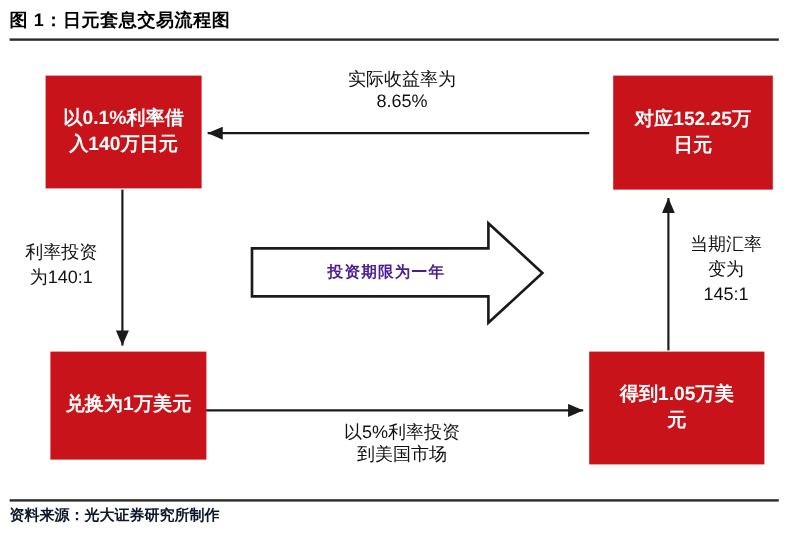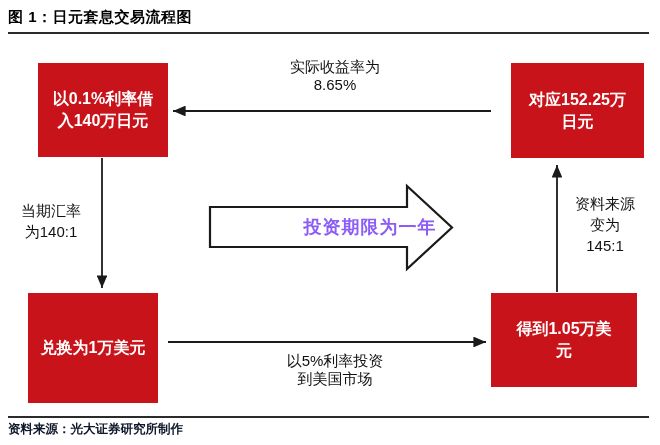--- a/index.html
+++ b/index.html
@@ -30,39 +30,39 @@
     color: #ffffff;
     font-weight: bold;
     font-size: 16px;
     line-height: 1.35;
     display: flex; align-items: center; justify-content: center;
     text-align: center;
     white-space: pre-line;
   }
   .node.tl { left: 38px;  top: 63px;  width: 130px; height: 94px; }
   .node.tr { left: 491px; top: 63px;  width: 133px; height: 95px; margin-left: 20px; }
-  .node.bl { left: 28px;  top: 293px; width: 130px; height: 110px; }
+  .node.bl { left: 42px;  top: 293px; width: 130px; height: 90px; }
   .node.br { left: 491px; top: 293px; width: 146px; height: 94px; }
 
   .edge-label {
     position: absolute;
     font-size: 15px; color: #111111;
     text-align: center; white-space: pre-line;
     line-height: 18px;
   }
   .edge-label.top    { left: 245px; top: 58px;  width: 180px; }
   .edge-label.bottom { left: 245px; top: 352px; width: 180px; }
   .edge-label.left   { left: 5px;   top: 200px; width: 92px; line-height: 21px; }
   .edge-label.right  { left: 563px; top: 193px; width: 84px; line-height: 21px; }
 
   .center-arrow-label {
     position: absolute; left: 212px; top: 206px; width: 220px; height: 42px;
     display: flex; align-items: center; justify-content: center;
-    font-size: 18px; font-weight: bold; color: #8b5cf6;
-    letter-spacing: 1px; white-space: nowrap; margin-left: 48px;
+    font-size: 13px; font-weight: bold; color: #4c1d95;
+    letter-spacing: 1px; white-space: nowrap;
   }
 
   .connector-layer {
     position: absolute; left: 0; top: 0; width: 660px; height: 445px;
     pointer-events: none;
   }
 
   .source-note {
     position: absolute; left: 8px; top: 421px;
     font-size: 12.5px; font-weight: bold; color: #0f172a;
@@ -98,25 +98,25 @@
   <div class="node tl">以0.1%利率借
 入140万日元</div>
   <div class="node tr">对应152.25万
 日元</div>
   <div class="node bl">兑换为1万美元</div>
   <div class="node br">得到1.05万美
 元</div>
 
   <div class="edge-label top">实际收益率为
 8.65%</div>
-  <div class="edge-label left">当期汇率
+  <div class="edge-label left">利率投资
 为140:1</div>
   <div class="edge-label bottom">以5%利率投资
 到美国市场</div>
-  <div class="edge-label right">资料来源
+  <div class="edge-label right">当期汇率
 变为
 145:1</div>
 
   <div class="center-arrow-label">投资期限为一年</div>
 
   <div class="rule bottom"></div>
   <div class="source-note">资料来源：光大证券研究所制作</div>
 
 </div>
 

